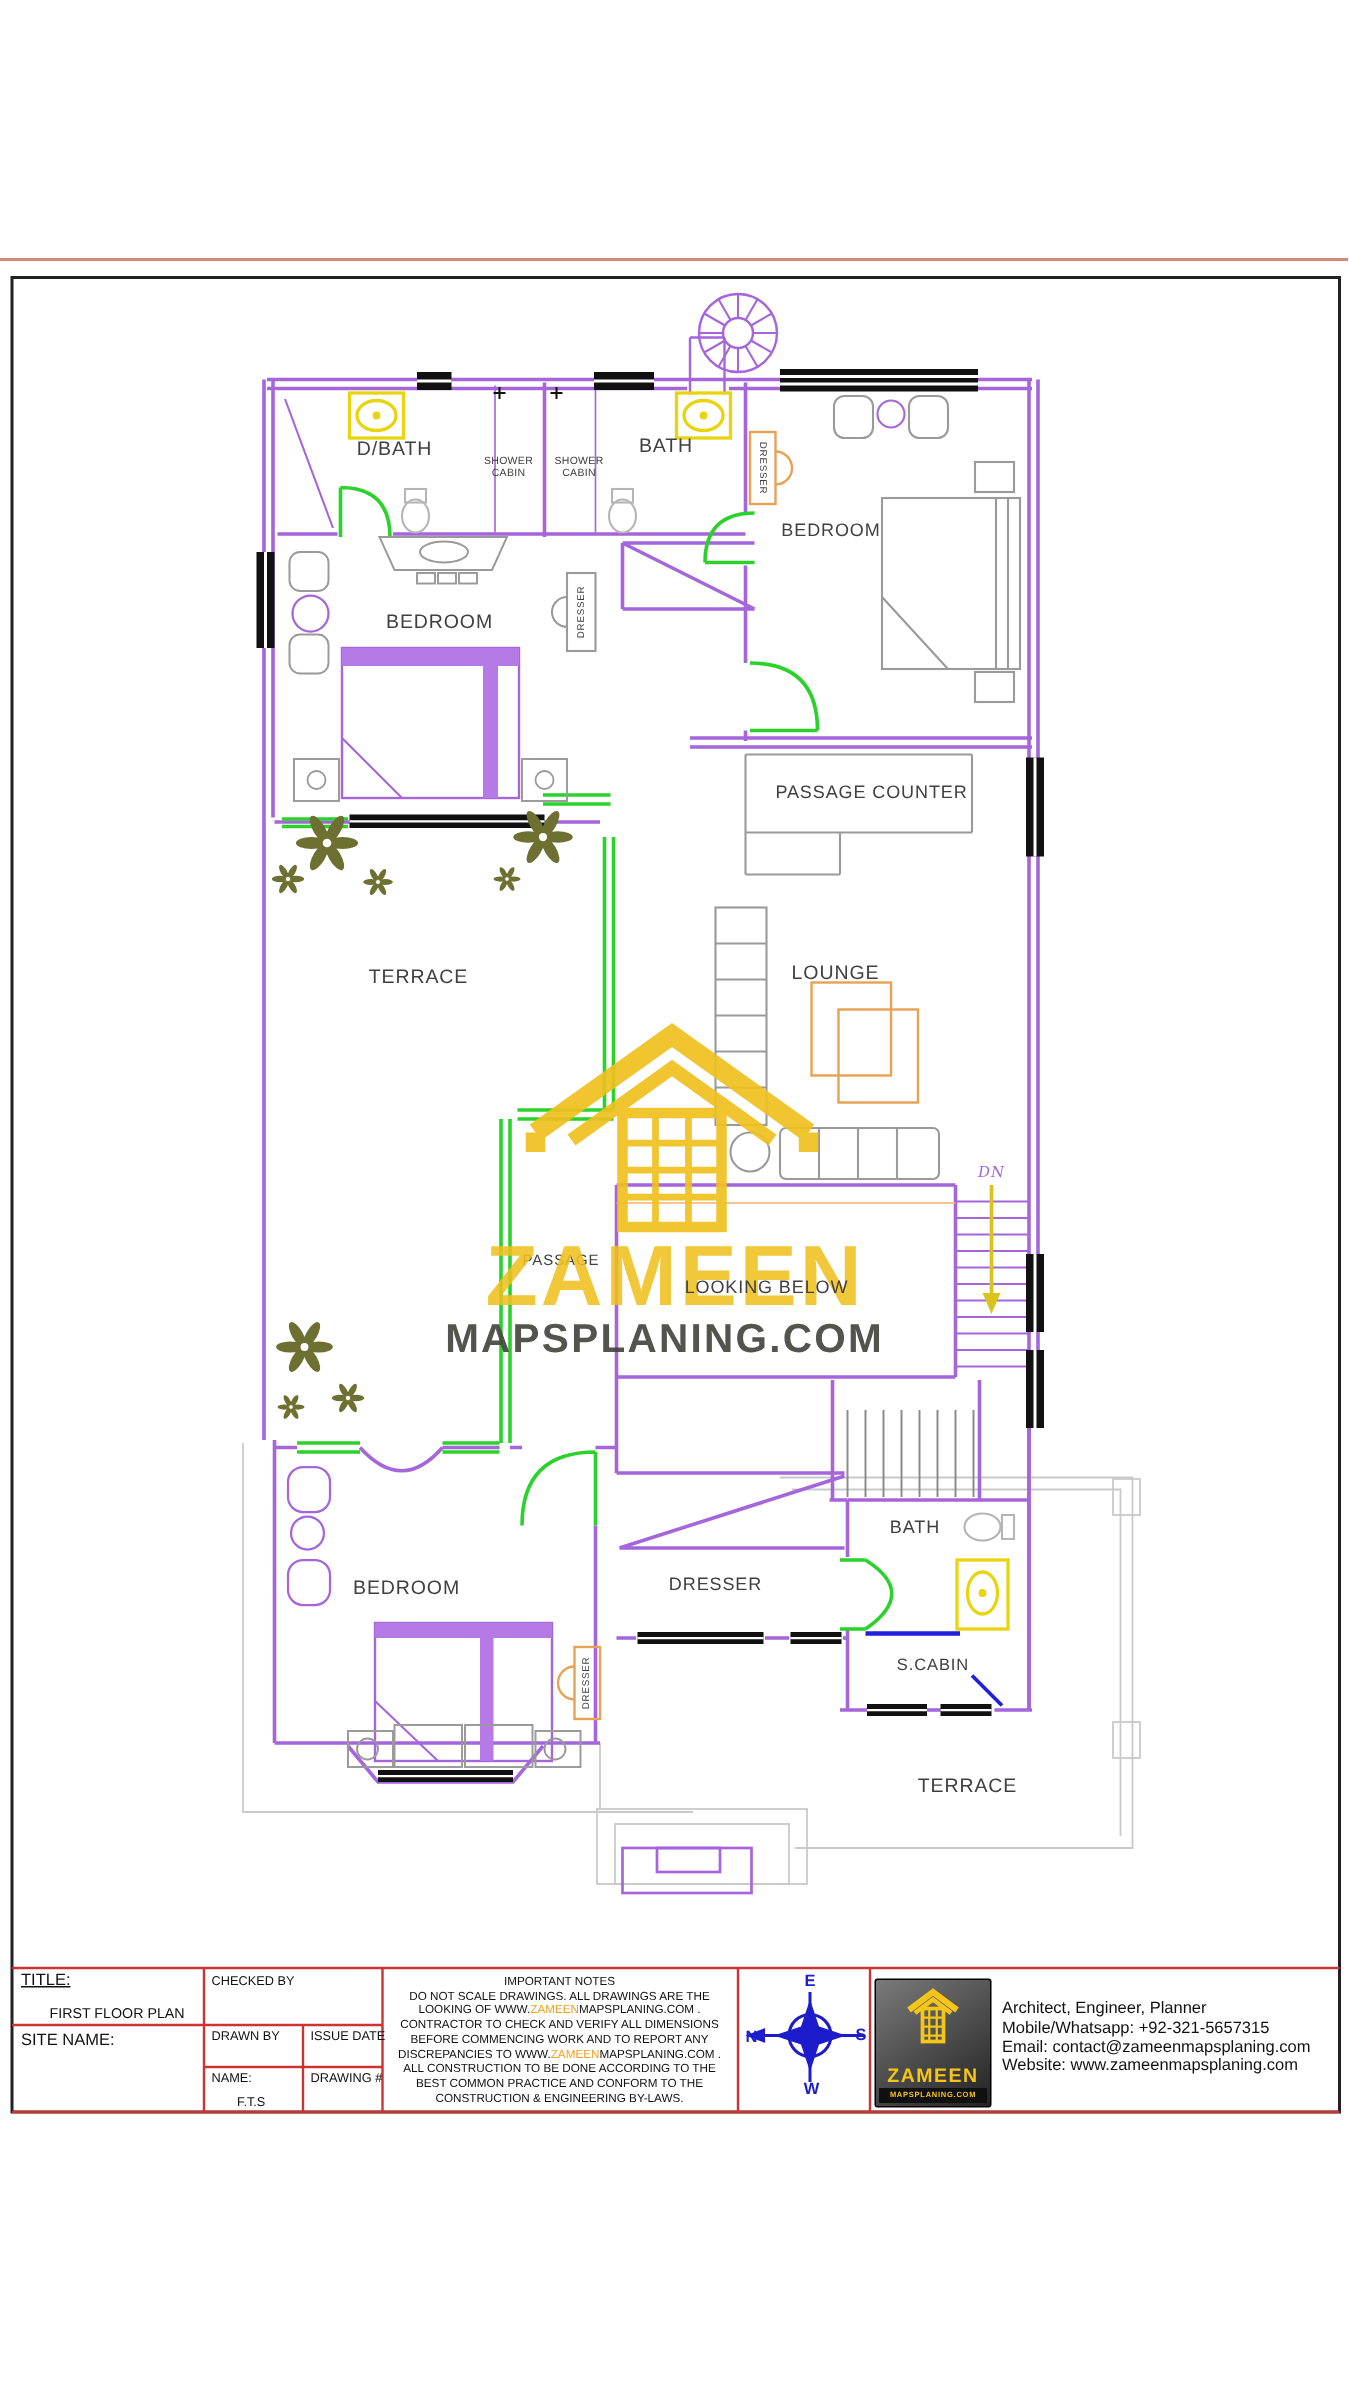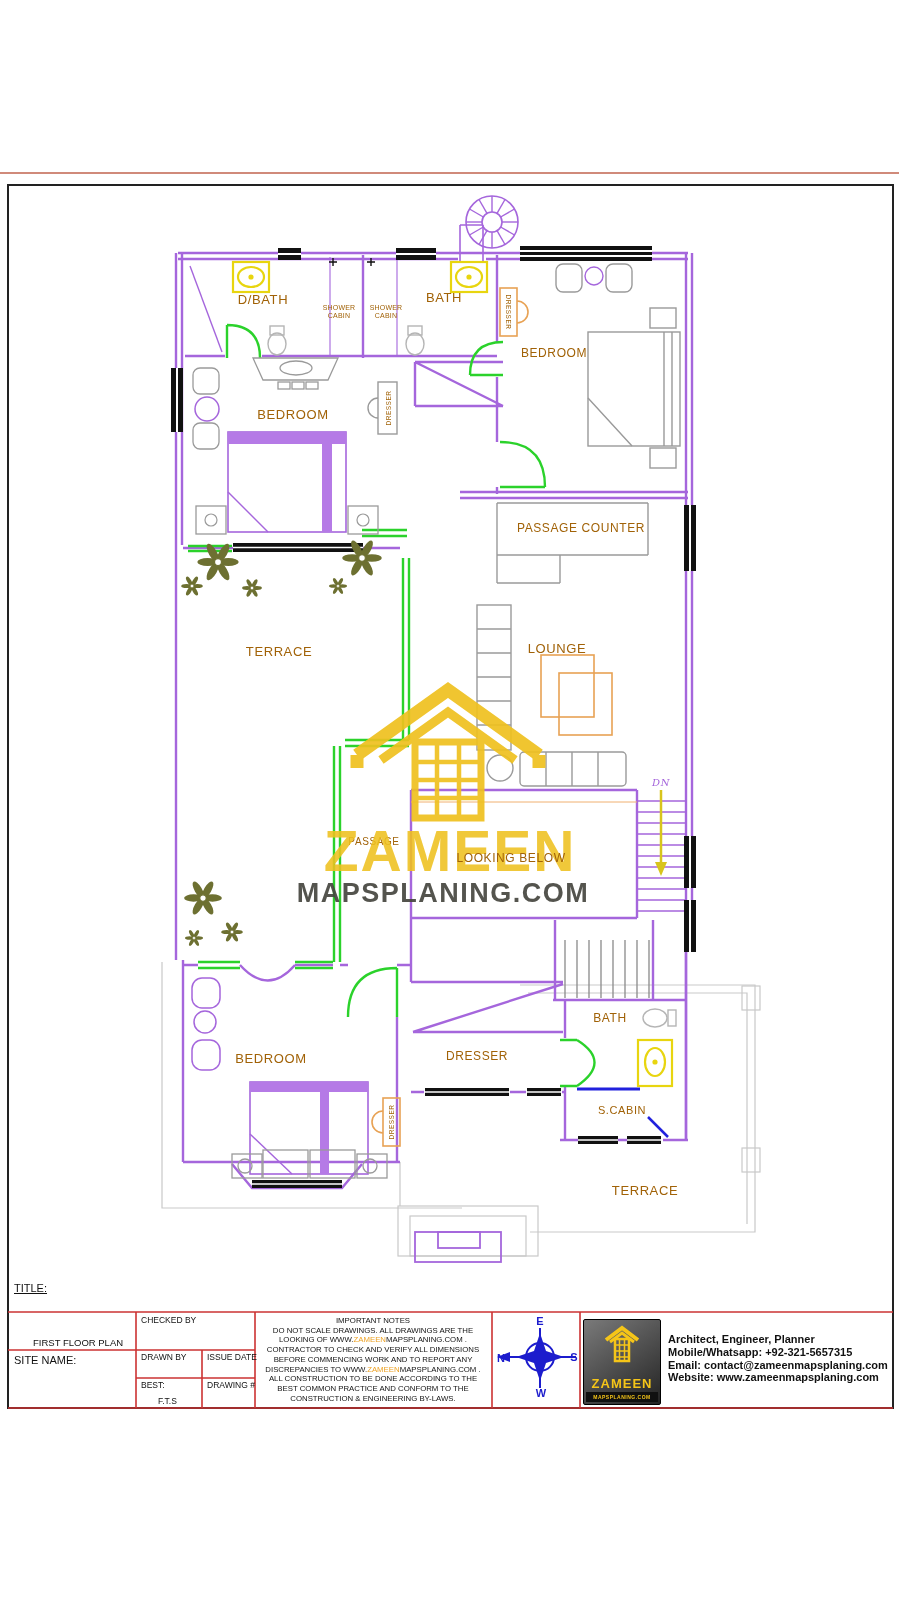--- a/index.html
+++ b/index.html
@@ -1,34 +1,34 @@
 <!DOCTYPE html>
 <html><head>
 <meta charset="utf-8">
 <style>
   html,body{margin:0;padding:0;background:#fff;}
   .page{position:relative;width:899px;height:1600px;background:#fff;overflow:hidden;
         font-family:"Liberation Sans", sans-serif;}
-  .lbl{position:absolute;transform:translate(-50%,-50%);color:#a16207;white-space:nowrap;
+  .lbl{position:absolute;transform:translate(-50%,-50%);color:#404040;white-space:nowrap;
        text-align:center;font-size:13px;letter-spacing:0.6px;z-index:6;}
   .lbl.small{font-size:7px;letter-spacing:0.2px;white-space:normal;line-height:8px;width:46px;}
   .lbl.vert{writing-mode:vertical-rl;font-size:6.5px;letter-spacing:0.5px;z-index:6;}
   .lbl.vert.up{transform:translate(-50%,-50%) rotate(180deg);}
   .lbl.under{z-index:4;}
   .wm-brand{position:absolute;transform:translate(-50%,-50%);font-weight:900;font-size:57px;
             color:#efc11f;letter-spacing:2px;opacity:0.88;z-index:5;}
   .wm-domain{position:absolute;transform:translate(-50%,-50%);font-weight:800;font-size:27px;
              color:#46463f;letter-spacing:1.5px;opacity:0.92;z-index:5;}
   .big-title{position:absolute;transform:translate(-50%,-50%);font-size:38px;color:#111;
              letter-spacing:1.5px;z-index:7;}
   .tb-text{position:absolute;color:#111;z-index:8;}
   .notes{position:absolute;left:257px;top:1316px;width:232px;text-align:center;
          font-size:7.8px;font-weight:normal;line-height:9.7px;color:#111;z-index:8;}
   .notes .hl{color:#eda224;}
-  .contact{position:absolute;left:668px;top:1333px;font-size:11px;font-weight:bold;
+  .contact{position:absolute;left:668px;top:1333px;font-size:11px;font-weight:normal;
            line-height:12.8px;color:#111;z-index:8;}
   .compass-letter{position:absolute;transform:translate(-50%,-50%);color:#1c1ccd;
                   font-weight:bold;font-size:11px;z-index:8;}
   .logo-box{position:absolute;left:583px;top:1319px;width:76px;height:84px;z-index:8;
             background:linear-gradient(145deg,#7a7a7a,#232323);border:1px solid #000;border-radius:2px;}
   .logo-box .house{position:absolute;left:50%;top:5px;transform:translateX(-50%);}
   .logo-brand{position:absolute;left:0;right:0;bottom:13px;text-align:center;font-weight:900;
               font-size:13px;letter-spacing:1px;color:#f5c518;}
   .logo-strip{position:absolute;left:2px;right:2px;bottom:2px;height:10px;background:#101010;
               text-align:center;font-size:5px;font-weight:bold;color:#f5c518;line-height:10px;letter-spacing:0.5px;}
@@ -333,27 +333,27 @@
 <div class="lbl" style="left:477px;top:1056px;font-size:12px;">DRESSER</div>
 <div class="lbl" style="left:271px;top:1058px;">BEDROOM</div>
 <div class="lbl" style="left:622px;top:1110px;font-size:11px;">S.CABIN</div>
 <div class="lbl" style="left:645px;top:1190px;">TERRACE</div>
 <div class="lbl vert up" style="left:391px;top:1122px;">DRESSER</div>
 
 <div class="wm-brand" style="left:450px;top:851px;">ZAMEEN</div>
 <div class="wm-domain" style="left:443px;top:893px;">MAPSPLANING.COM</div>
 
 
-<div class="tb-text" style="left:14px;top:1282px;font-size:11px;text-decoration:underline;">TITLE:</div>
+<div class="tb-text" style="left:14px;top:1314px;font-size:11px;text-decoration:underline;">TITLE:</div>
 <div class="tb-text" style="left:33px;top:1337px;font-size:9.5px;">FIRST FLOOR  PLAN</div>
 <div class="tb-text" style="left:14px;top:1354px;font-size:11px;">SITE NAME:</div>
 <div class="tb-text" style="left:141px;top:1315px;font-size:8.5px;text-align:center;">CHECKED BY</div>
 <div class="tb-text" style="left:141px;top:1352px;font-size:8.5px;">DRAWN BY</div>
 <div class="tb-text" style="left:207px;top:1352px;font-size:8.5px;">ISSUE DATE</div>
-<div class="tb-text" style="left:141px;top:1380px;font-size:8.5px;">BEST:</div>
+<div class="tb-text" style="left:141px;top:1380px;font-size:8.5px;">NAME:</div>
 <div class="tb-text" style="left:158px;top:1396px;font-size:8.5px;">F.T.S</div>
 <div class="tb-text" style="left:207px;top:1380px;font-size:8.5px;">DRAWING #</div>
 
 <div class="notes">
   <div>IMPORTANT NOTES</div>
   <div>DO NOT SCALE DRAWINGS. ALL DRAWINGS ARE THE</div>
   <div><span>LOOKING OF  WWW.</span><span class="hl">ZAMEEN</span><span>MAPSPLANING.COM .</span></div>
   <div>CONTRACTOR TO CHECK AND VERIFY ALL DIMENSIONS</div>
   <div>BEFORE COMMENCING WORK AND TO REPORT ANY</div>
   <div><span>DISCREPANCIES TO WWW.</span><span class="hl">ZAMEEN</span><span>MAPSPLANING.COM .</span></div>

